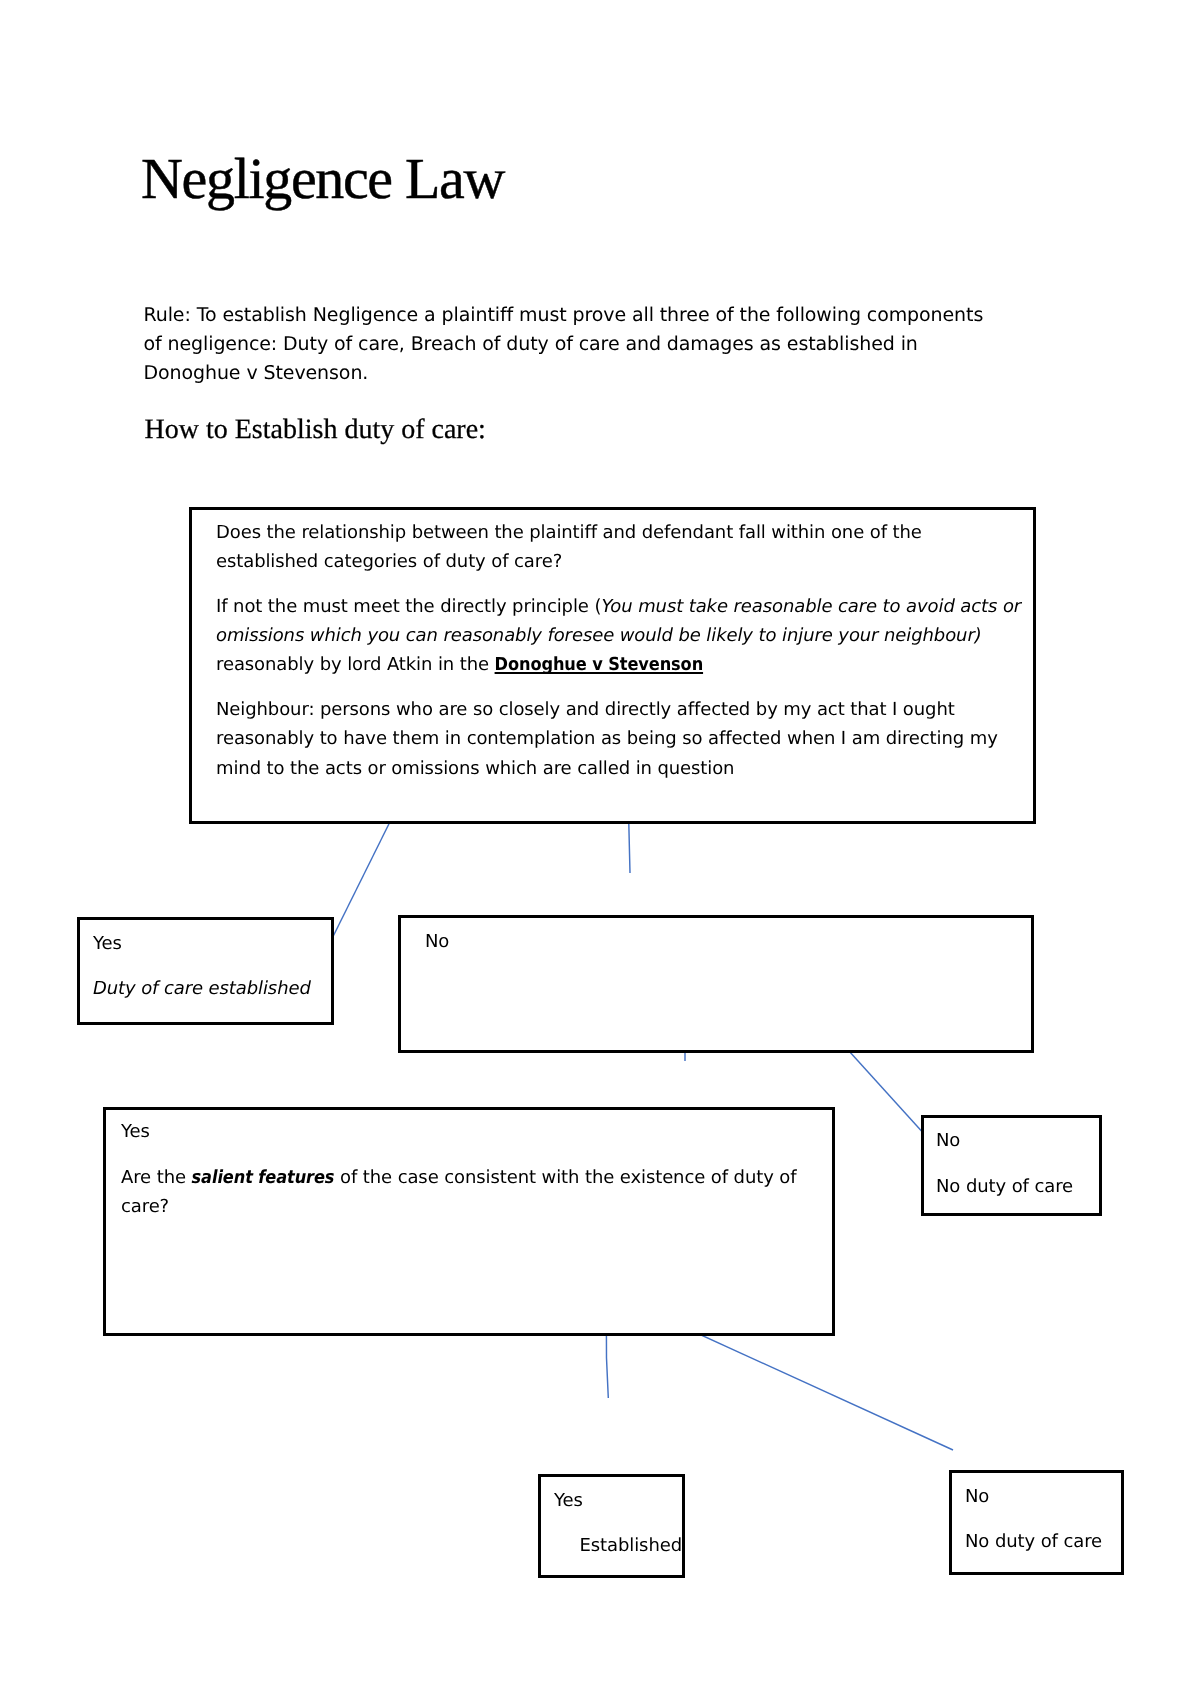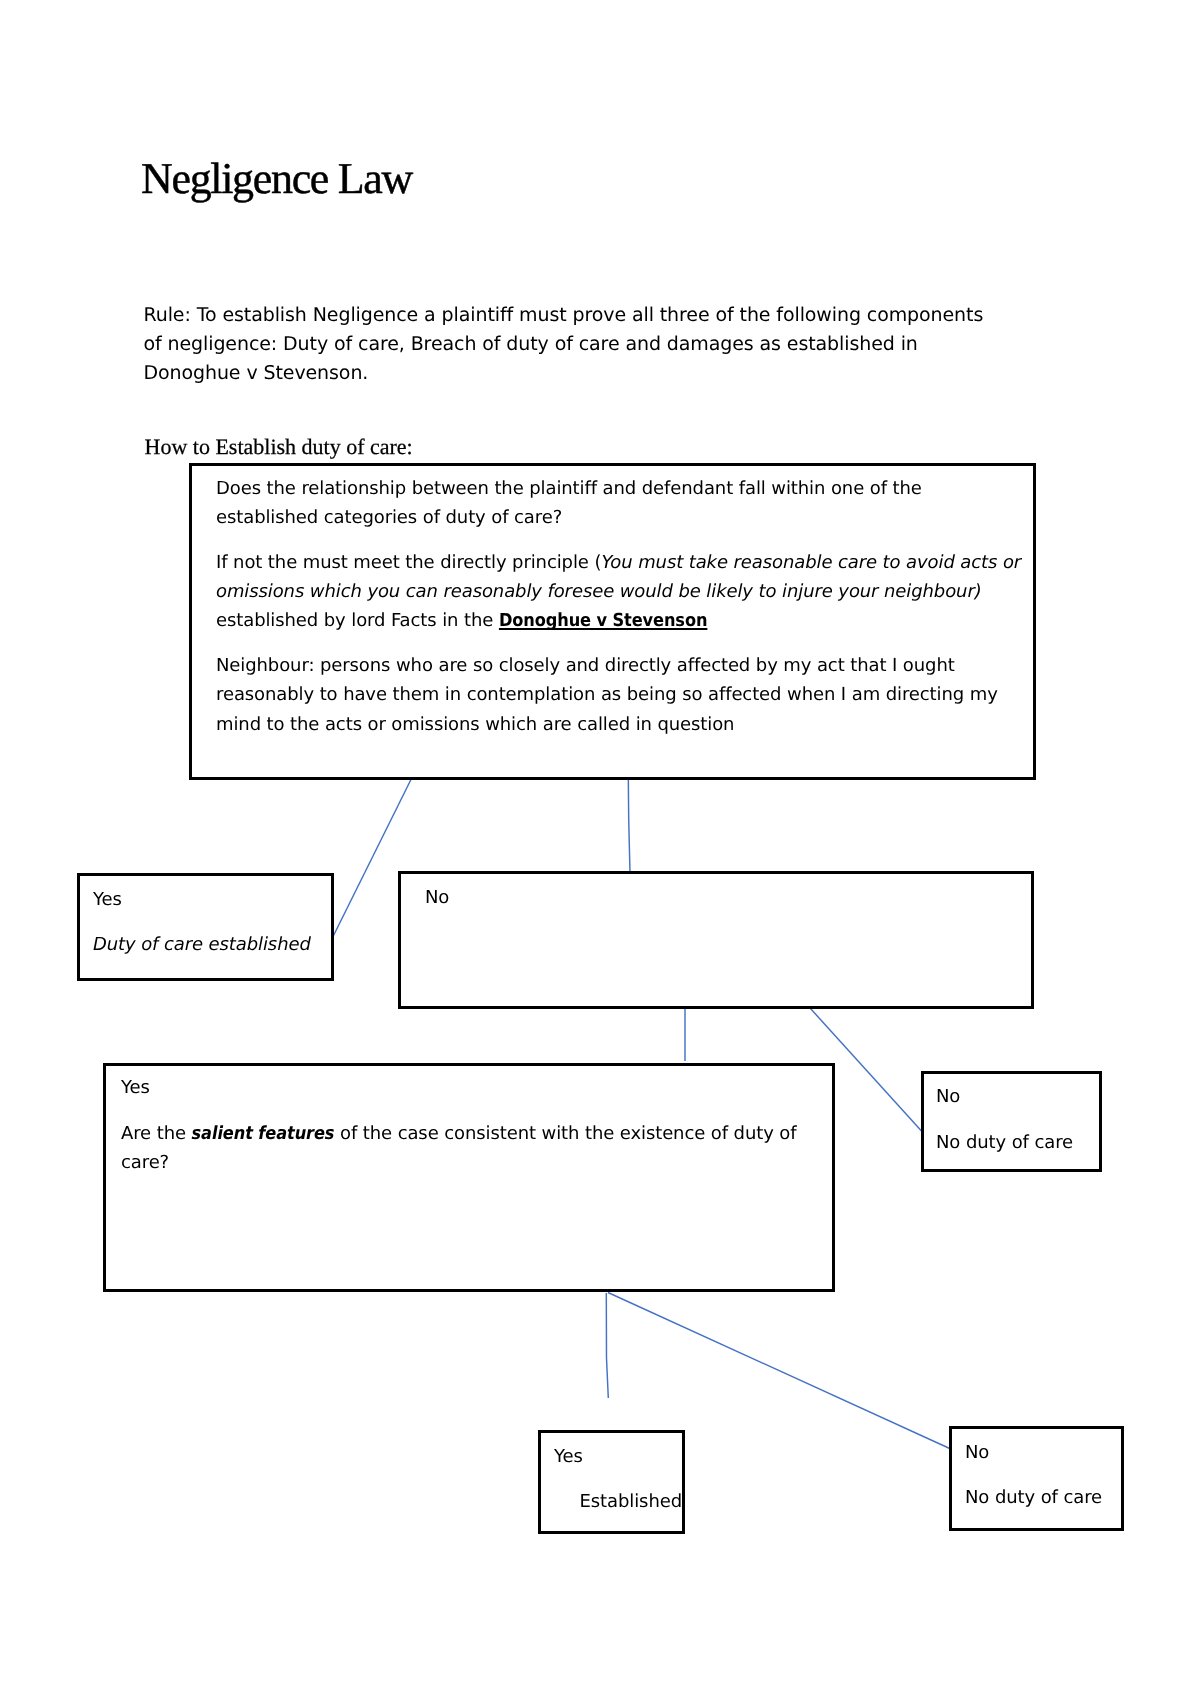--- a/index.html
+++ b/index.html
@@ -14,46 +14,47 @@
   }
   #page {
     position:relative; width:1200px; height:1698px;
     overflow:hidden; background:#ffffff;
   }
 
   
   .doc-title {
     position:absolute; left:141px; top:153px;
     font-family:"Liberation Serif", serif;
-    font-weight:400; font-size:44px; line-height:52px;
+    font-weight:400; font-size:58px; line-height:52px;
     letter-spacing:-1.33px;
     -webkit-text-stroke:0.45px #000000;
     white-space:nowrap; margin:0;
   }
   .intro-para {
     position:absolute; left:143.5px; top:301px; width:860px;
     font-size:19px; line-height:29.2px; letter-spacing:-0.1px;
     margin:0;
   }
   .sec-heading {
-    position:absolute; left:144.5px; top:432px;
+    position:absolute; left:144.5px; top:415px;
     font-family:"Liberation Serif", serif;
-    font-weight:400; font-size:22px; line-height:30px;
+    font-weight:400; font-size:28px; line-height:30px;
     -webkit-text-stroke:0.25px #000000;
     white-space:nowrap; margin:0;
   }
 
   
   .fbox {
     position:absolute;
     border:3px solid #000000;
     box-sizing:border-box;
     background:#ffffff;
     font-size:18px; line-height:29.1px;
     letter-spacing:-0.1px;
+    margin-top:44px;
   }
   .fbox p { margin:0; }
   .fbox p + p { margin-top:15.8px; }
   .fbox i  { font-style:italic; }
   .fbox b  { font-weight:bold; font-family:"DejaVu Sans Condensed","DejaVu Sans",sans-serif; }
   .fbox u  { text-decoration:underline; text-decoration-skip-ink:none;
              text-underline-offset:2px; text-decoration-thickness:1.5px; }
 
   #box-root            { left:189px;  top:463px;  width:847px; height:317px; padding:8.3px 0 0 24px; }
   #box-root p          { width:810px; }
@@ -98,21 +99,21 @@
   </svg>
 
   <h1 class="doc-title">Negligence Law</h1>
 
   <p class="intro-para">Rule: To establish Negligence a plaintiff must prove all three of the following components of negligence: Duty of care, Breach of duty of care and damages as established in Donoghue v Stevenson.</p>
 
   <h2 class="sec-heading">How to Establish duty of care:</h2>
 
   <div class="fbox" id="box-root">
     <p>Does the relationship between the plaintiff and defendant fall within one of the established categories of duty of care?</p>
-    <p><span>If not the must meet the directly principle (</span><i>You must take reasonable care to avoid acts or omissions which you can reasonably foresee would be likely to injure your neighbour)</i><span> established by lord Facts in the </span><b><u>Donoghue v Stevenson </u></b></p>
+    <p><span>If not the must meet the directly principle (</span><i>You must take reasonable care to avoid acts or omissions which you can reasonably foresee would be likely to injure your neighbour)</i><span> reasonably by lord Atkin in the </span><b><u>Donoghue v Stevenson </u></b></p>
     <p>Neighbour: persons who are so closely and directly affected by my act that I ought reasonably to have them in contemplation as being so affected when I am directing my mind to the acts or omissions which are called in question</p>
   </div>
 
   <div class="fbox" id="box-yes-duty">
     <p>Yes</p>
     <p>Duty of care established</p>
   </div>
 
   <div class="fbox" id="box-no-foreseeable">
     <p>No</p>

